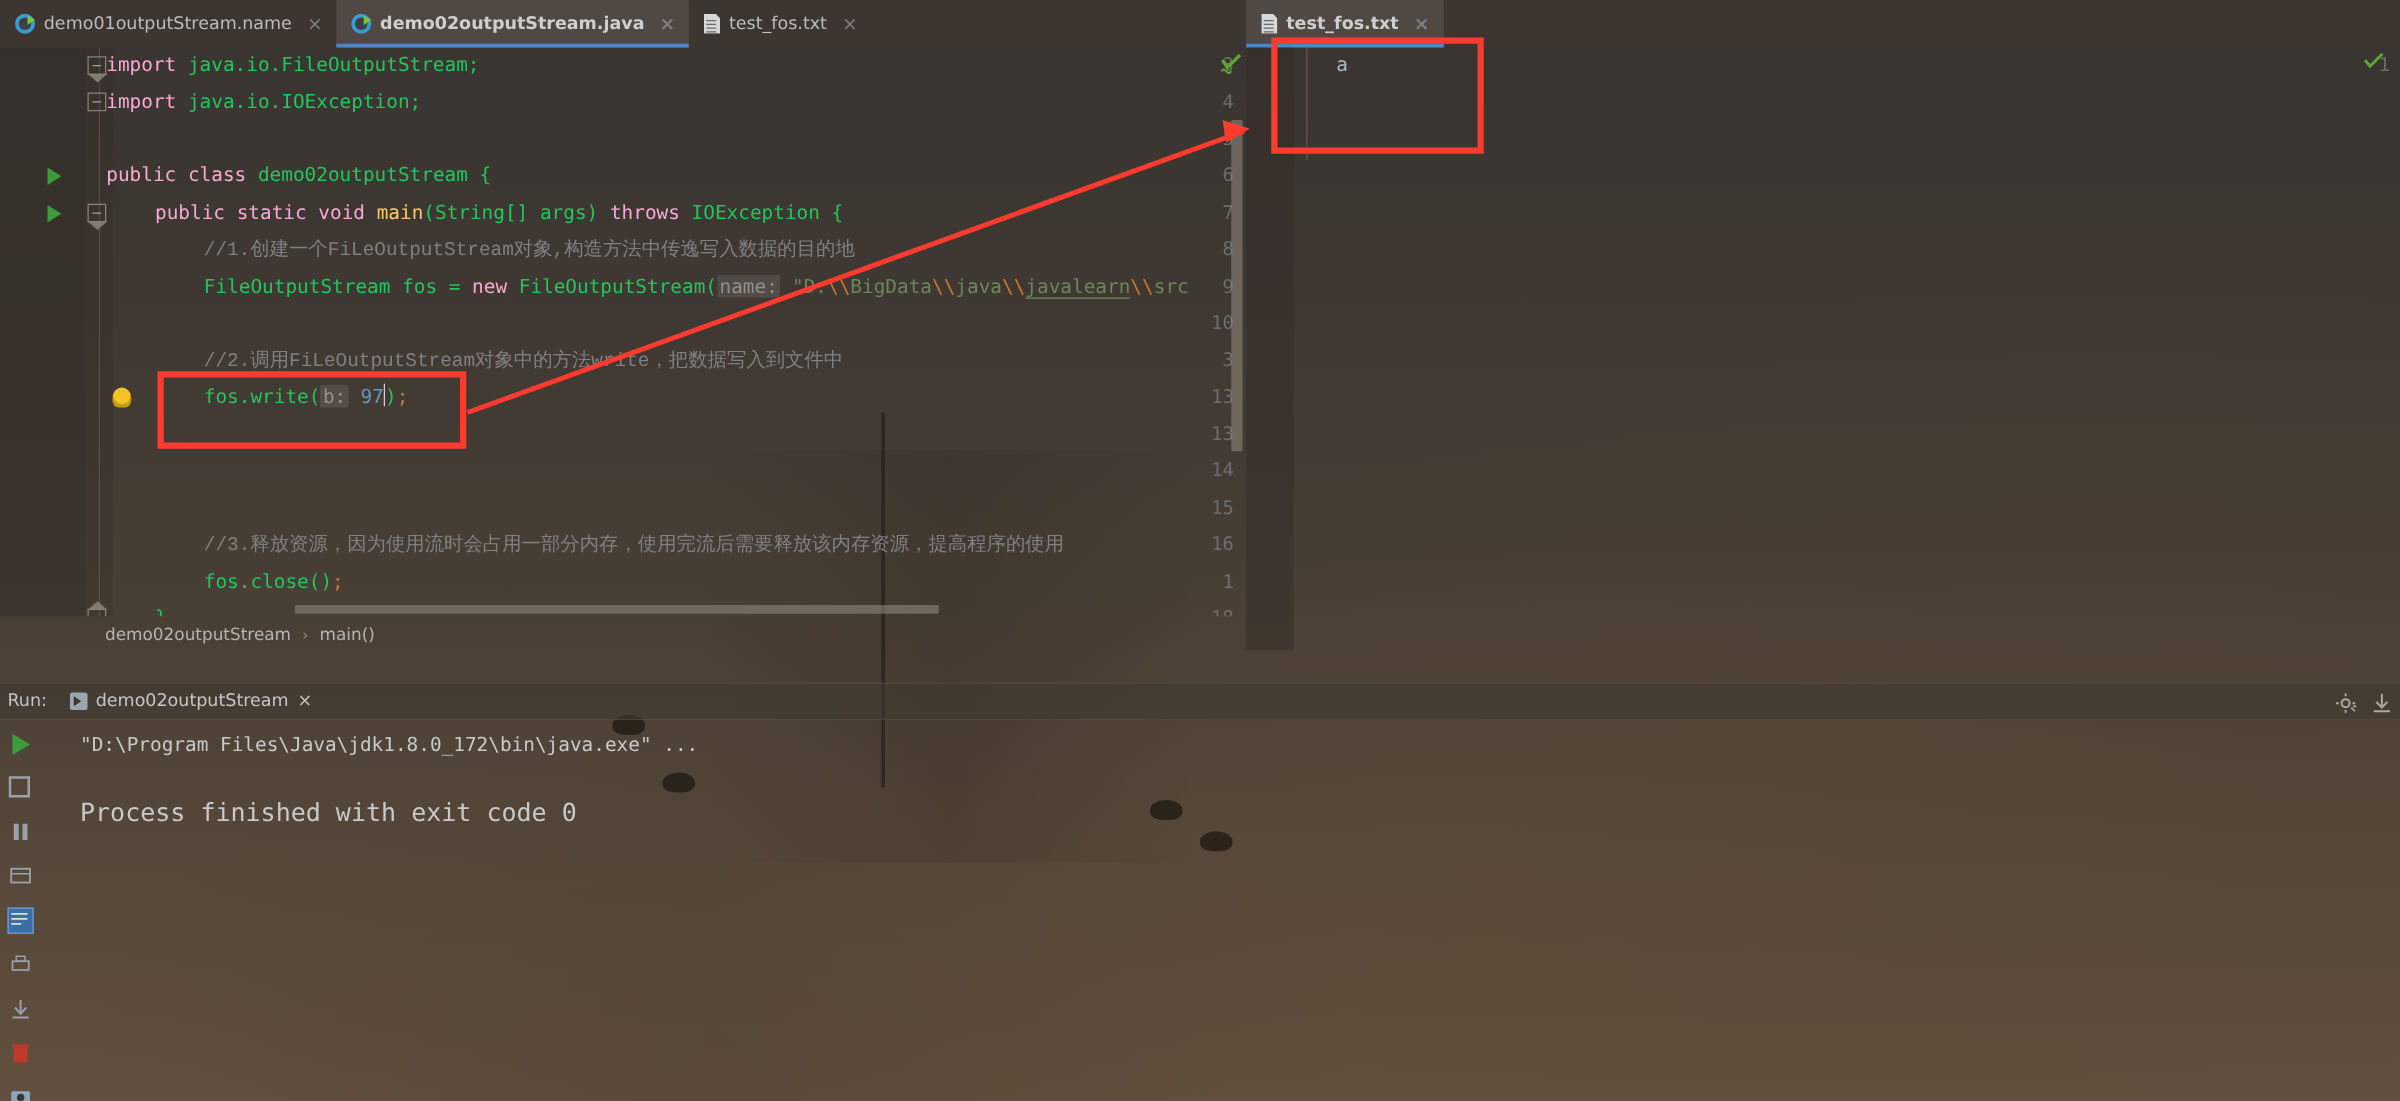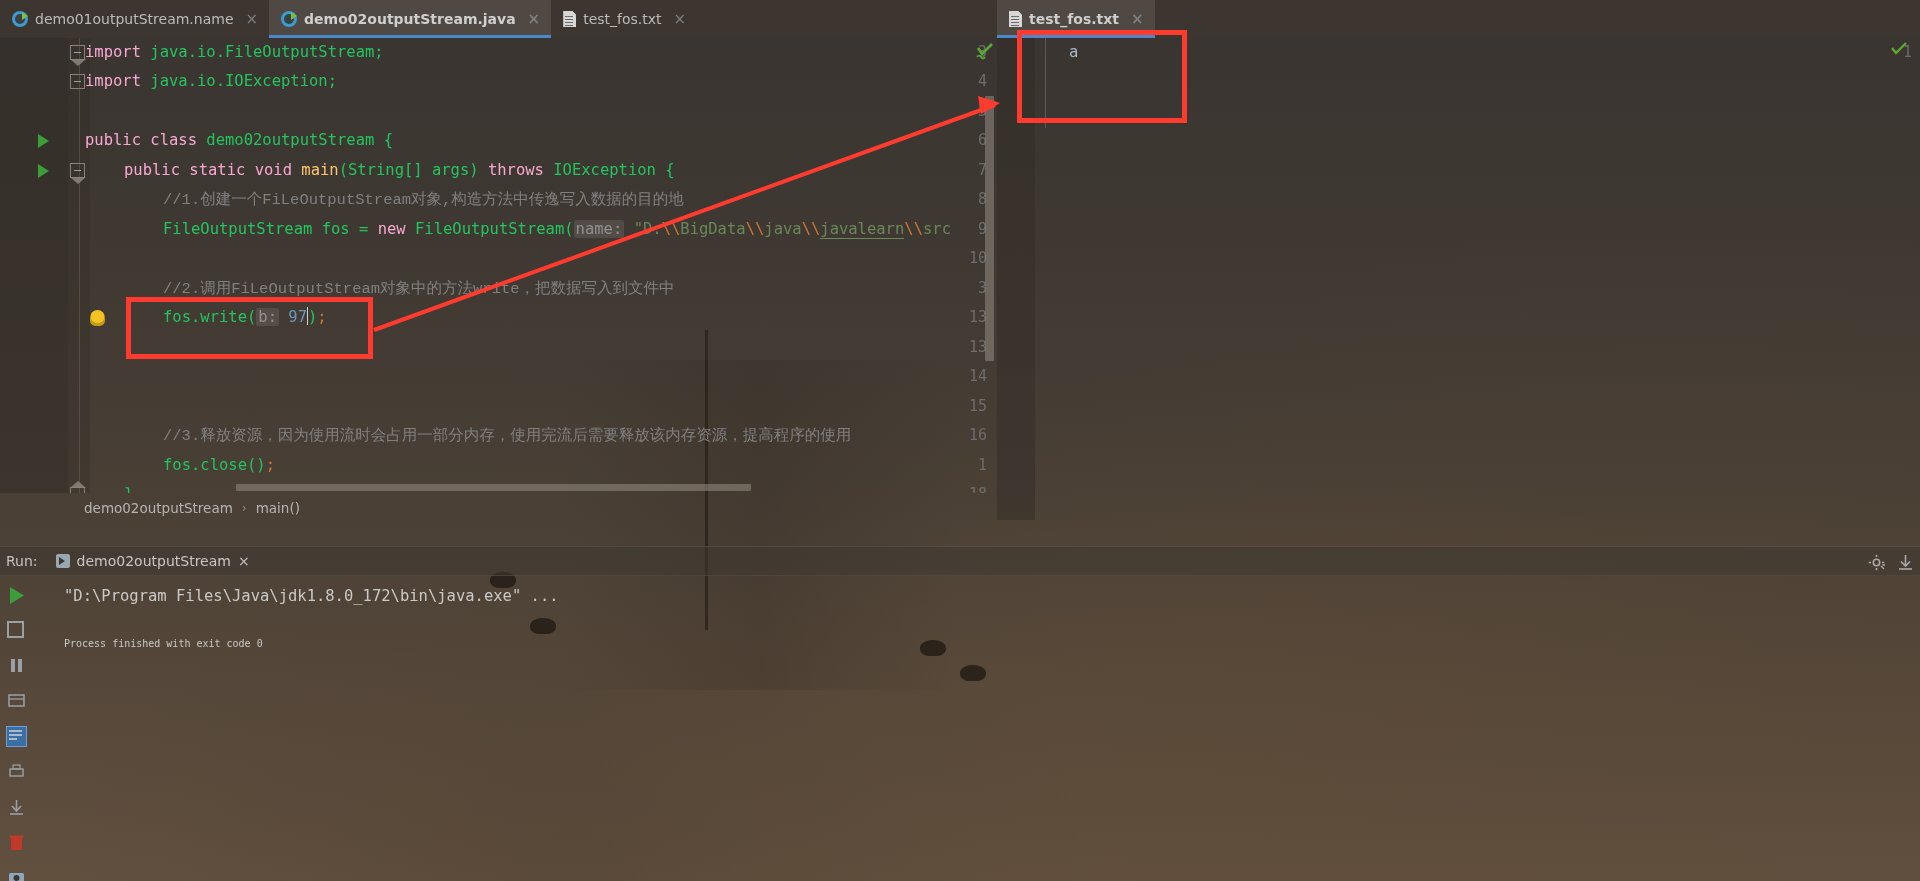--- a/index.html
+++ b/index.html
@@ -291,21 +291,21 @@
   .tbtn { width: 19px; height: 19px; position:relative; }
   .console {
     position:absolute; left: 64px; top: 34px; width: 1800px;
     font-family: "DejaVu Sans Mono", "Liberation Mono", monospace;
     font-size: 15.5px; color: #c9c9c9;
     white-space: pre;
     line-height: 32px;
   }
   .c2 { position:absolute; left: 64px; top: 92px;
     font-family: "DejaVu Sans Mono", "Liberation Mono", monospace;
-    font-size: 10px; color: #c9c9c9; white-space: pre; }
+    font-size: 20px; color: #c9c9c9; white-space: pre; }
   .tool-sq { width:17px; height:17px; border:2px solid #9aa0a6; box-sizing:border-box; }
 </style>
 </head>
 <body>
 
 <div class="ide">
 
   <div class="bg-photo"></div>
   <div class="boat"></div>
   <div class="mast"></div>

